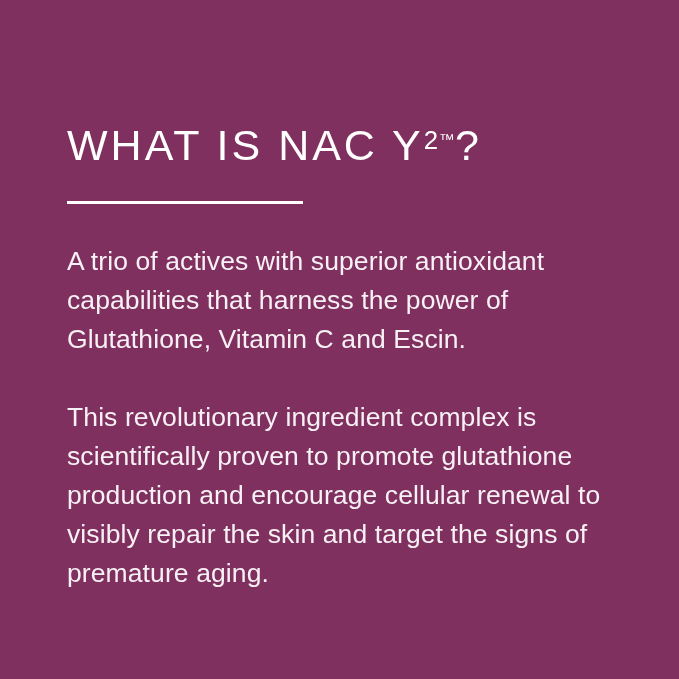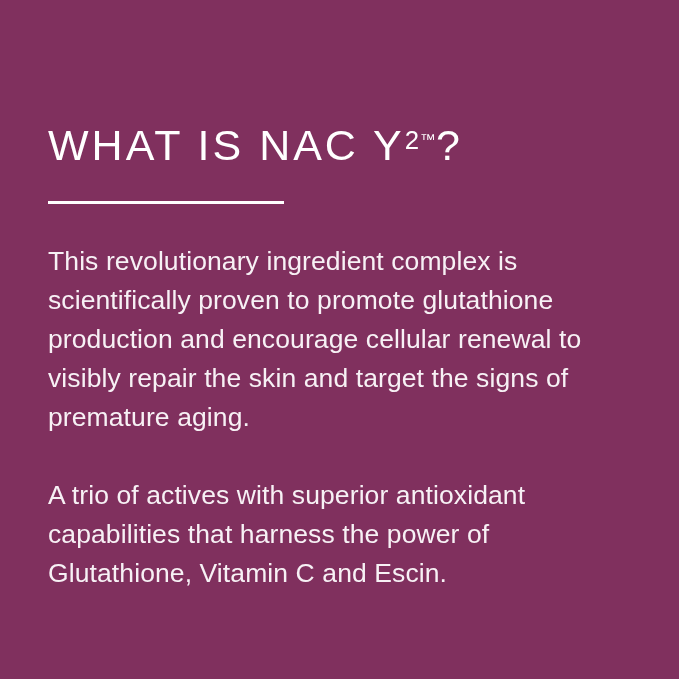--- a/index.html
+++ b/index.html
@@ -20,21 +20,21 @@
     position: relative;
     box-sizing: border-box;
     width: 679px;
     height: 679px;
     background: #80305e;
     padding: 0;
   }
 
   .content {
     position: absolute;
-    left: 48px;
+    left: 67px;
     top: 120px;
     width: 572px;
   }
 
   
   .heading {
     margin: 0;
     padding: 0;
     color: #ffffff;
     font-family: "Liberation Sans", "DejaVu Sans", sans-serif;
@@ -101,19 +101,19 @@
 
 <div class="card">
 
   <div class="content">
 
     <h1 class="heading"><span>WHAT IS NAC Y</span><span class="sup-two">2</span><span class="sup-tm">™</span><span class="qmark">?</span></h1>
 
     <hr class="rule">
 
     <div class="body-copy">
+      <p class="paragraph">A trio of actives with superior antioxidant capabilities that harness the power of Glutathione, Vitamin C and Escin.</p>
       <p class="paragraph">This revolutionary ingredient complex is scientifically proven to promote glutathione production and encourage cellular renewal to visibly repair the skin and target the signs of premature aging.</p>
-      <p class="paragraph">A trio of actives with superior antioxidant capabilities that harness the power of Glutathione, Vitamin C and Escin.</p>
     </div>
 
   </div>
 
 </div>
 
 </body></html>

